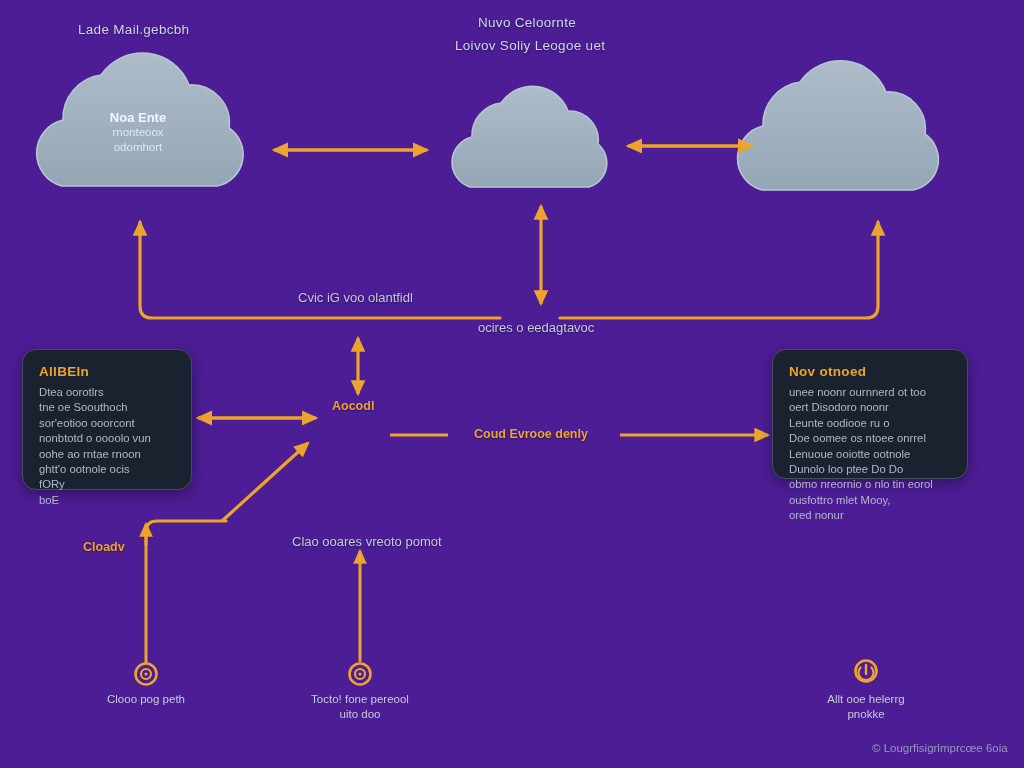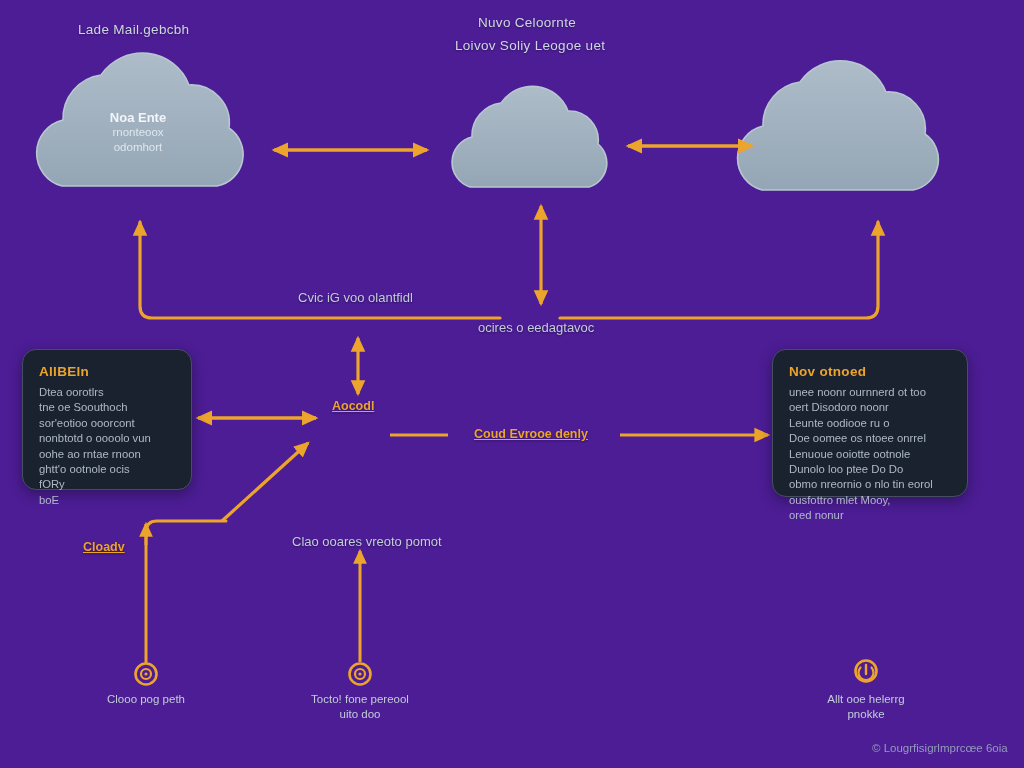--- a/index.html
+++ b/index.html
@@ -82,21 +82,20 @@
     position: absolute;
     font-size: 13px;
     color: #c2cdd8;
     white-space: nowrap;
     text-shadow: 0 1px 2px rgba(0,0,0,.4);
   }
   .edge-label.accent {
     color: #eda42c;
     font-weight: bold;
     font-size: 12.5px;
-    text-decoration: underline;
   }
   .node-caption {
     position: absolute;
     font-size: 11.5px;
     color: #c2cdd8;
     text-align: center;
     line-height: 15px;
     white-space: pre-line;
   }
   .footer-note {
@@ -216,21 +215,21 @@
     <div class="panel-line">Dtea oorotlrs</div>
     <div class="panel-line">tne oe Soouthoch</div>
     <div class="panel-line">sor'eotioo ooorcont</div>
     <div class="panel-line">nonbtotd o oooolo vun</div>
     <div class="panel-line">oohe ao rntae rnoon</div>
     <div class="panel-line">ghtt'o ootnole ocis</div>
     <div class="panel-line">fORy</div>
     <div class="panel-line">boE</div>
   </div>
 
-  <div class="panel" style="left:772px; top:349px; width:196px; height:148px;">
+  <div class="panel" style="left:772px; top:349px; width:196px; height:130px;">
     <div class="panel-title">Nov otnoed</div>
     <div class="panel-line">unee noonr ournnerd ot too</div>
     <div class="panel-line">oert Disodoro noonr</div>
     <div class="panel-line">Leunte oodiooe ru       o</div>
     <div class="panel-line">Doe oomee os ntoee onrrel</div>
     <div class="panel-line">Lenuoue ooiotte ootnole</div>
     <div class="panel-line">Dunolo loo ptee Do Do</div>
     <div class="panel-line">obmo nreornio o nlo tin eorol</div>
     <div class="panel-line">ousfottro mlet Mooy,</div>
     <div class="panel-line">ored nonur</div>

